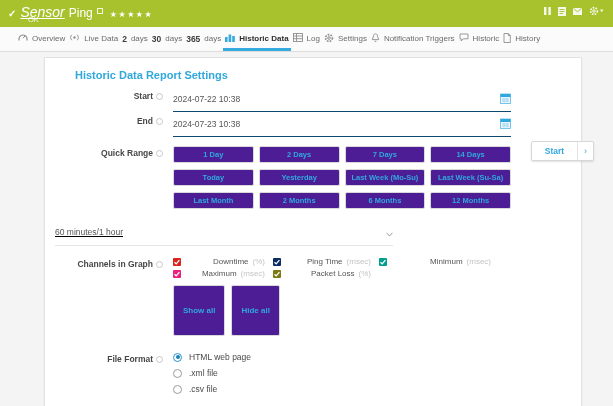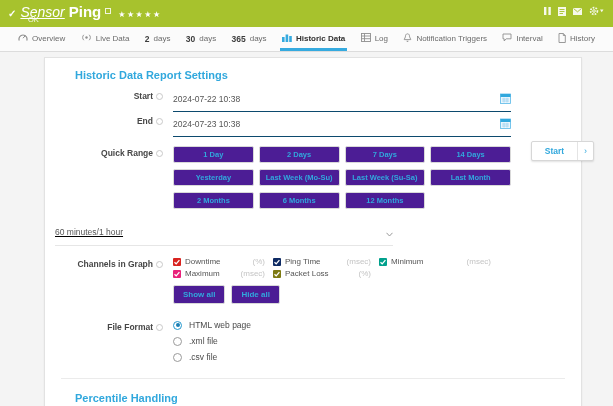--- a/index.html
+++ b/index.html
@@ -9,29 +9,29 @@
     background:#f4f4f4;
     position:relative;
     overflow:hidden;
     -webkit-font-smoothing:antialiased;
   }
   
   .topbar { position:absolute; top:0; left:0; right:0; height:27px; background:#a7c22d; }
   .topbar-left { position:absolute; left:8px; top:3px; display:flex; align-items:baseline; gap:4px; color:#fff; }
   .tb-check { font-size:10px; font-weight:bold; }
   .tb-kind { font-style:italic; font-size:14px;text-decoration:underline; }
-  .tb-name { font-weight:bold; font-size:15px; }
+  .tb-name { font-weight:normal; font-size:12px; }
   .tb-sup { position:relative; top:-3px; opacity:.85; }
   .tb-stars { font-size:8px; letter-spacing:1.5px; margin-left:3px; }
   .tb-ok { position:absolute; left:28px; top:15px; font-size:7.5px; font-weight:normal; color:rgba(255,255,255,.92);text-align:right; }
   .topbar-actions { position:absolute; right:9px; top:6px; display:flex; gap:7px; align-items:center; }
   .topbar-actions span { display:inline-flex; }
   
   .tabbar { position:absolute; top:27px; left:0; right:0; height:25px; background:#fbfbfb;
-            border-bottom:1px solid #dcdcdc; display:flex; justify-content:space-between;
+            border-bottom:1px solid #dcdcdc; display:flex; 
             padding:0 16px; }
   .tab { display:flex; align-items:center; gap:4px; font-size:8px; color:#6b6b6b;
          border-bottom:3px solid transparent; padding:2px 2px 0 2px; white-space:nowrap; cursor:pointer; }
   .tab .num { font-weight:bold; color:#3c3c3c; font-size:8.5px; }
   .tab.active { color:#2f2f2f; font-weight:bold; border-bottom-color:#35aadf; }
   
   .card { position:absolute; left:44px; top:57px; width:538px; height:399px; background:#fff;
           border:1px solid #e2e2e2; box-shadow:0 1px 2px rgba(0,0,0,.05); overflow:hidden; }
   .card-inner { padding-top:11px; }
   .section-title { margin-left:30px; font-size:11px; font-weight:bold; color:#31a8dd; margin-bottom:8px; }
@@ -46,28 +46,28 @@
   .row-gap { height:7px; }
   
   .qr-grid { display:grid; grid-template-columns:repeat(4,1fr); gap:6px 5px; }
   .btn { background:#4c1d95; border:1px solid #d9d9d9; border-radius:2px; color:#31a8dd;
          font-size:7.5px; font-weight:bold; text-align:center; padding:3px 2px; cursor:pointer; }
   
   .selectline { display:flex; align-items:center; border-bottom:1px solid #e6e6e6;
                 padding-bottom:4px; padding-top:2px; cursor:pointer;text-decoration:underline; }
   .selectline .val { flex:1; font-size:8.5px; color:#555; }
   
-  .ch-grid { display:grid; grid-template-columns:92px 98px 112px; gap:3px 8px; }
+  .ch-grid { display:grid; grid-template-columns:92px 98px 112px; gap:3px 8px;text-align:right; }
   .ch-item { display:flex; align-items:center; gap:4px; font-size:8px; }
   .ch-box { width:8px; height:8px; border-radius:1px; display:inline-flex; align-items:center;
             justify-content:center; flex:0 0 auto; cursor:pointer; }
   .ch-name { color:#555; flex:1; }
   .ch-unit { color:#c4c4c4; }
   .ch-btns { margin-top:7px; display:flex; gap:6px; }
-  .ch-btns .btn { font-size:8px; padding:4px 9px; }
+  .ch-btns .btn { font-size:8px; padding:20px 9px; }
   
   .opt { display:flex; align-items:center; gap:7px; margin-bottom:6px; cursor:pointer; }
   .radio { width:9px; height:9px; border:1px solid #9a9a9a; border-radius:50%; background:#fff;
            flex:0 0 auto; position:relative; }
   .opt.selected .radio { border-color:#2397cd; border-width:1.5px; }
   .opt.selected .radio::after { content:""; position:absolute; left:1.5px; top:1.5px; width:4px;
            height:4px; border-radius:50%; background:#1b7fb4; }
   .opt .olabel { font-size:8.5px; color:#4a4a4a; }
   .divider { border-top:1px solid #ebebeb; margin:10px 16px 0 16px; }
   .p-title { margin:13px 0 9px 30px; font-size:11px; font-weight:bold; color:#31a8dd; }
@@ -166,31 +166,38 @@
   <div class="tab">
     <span><svg width="10" height="9" viewBox="0 0 10 9">
           <rect x="0.5" y="0.5" width="9" height="8" fill="none" stroke="#8f8f8f" stroke-width="0.9"></rect>
           <line x1="0.5" y1="3" x2="9.5" y2="3" stroke="#8f8f8f" stroke-width="0.9"></line>
           <line x1="0.5" y1="5.7" x2="9.5" y2="5.7" stroke="#8f8f8f" stroke-width="0.9"></line>
           <line x1="3.5" y1="0.5" x2="3.5" y2="8.5" stroke="#8f8f8f" stroke-width="0.9"></line>
         </svg></span>
     <span>Log</span>
   </div>
   <div class="tab">
+    <span><svg width="10" height="10" viewBox="0 0 10 10">
+          <circle cx="5" cy="5" r="3.4" fill="none" stroke="#8f8f8f" stroke-width="1.7" stroke-dasharray="1.7 1.15"></circle>
+          <circle cx="5" cy="5" r="1.3" fill="none" stroke="#8f8f8f" stroke-width="1"></circle>
+        </svg></span>
+    <span>Settings</span>
+  </div>
+  <div class="tab">
     <span><svg width="9" height="10" viewBox="0 0 9 10">
           <path d="M4.5 0.8 C2.9 0.8 2.4 2.3 2.4 3.9 L1.2 6.6 H7.8 L6.6 3.9 C6.6 2.3 6.1 0.8 4.5 0.8 Z" fill="none" stroke="#8f8f8f" stroke-width="0.9"></path>
           <path d="M3.4 7.8 a1.1 1.1 0 0 0 2.2 0" fill="#8f8f8f"></path>
         </svg></span>
     <span>Notification Triggers</span>
   </div>
   <div class="tab">
     <span><svg width="10" height="9" viewBox="0 0 10 9">
           <path d="M1 1 H9 V5.8 H4.2 L2.2 8 V5.8 H1 Z" fill="none" stroke="#8f8f8f" stroke-width="0.9"></path>
         </svg></span>
-    <span>Interval</span>
+    <span>Historic</span>
   </div>
   <div class="tab">
     <span><svg width="8" height="10" viewBox="0 0 8 10">
           <path d="M1 0.5 H5.3 L7.3 2.5 V9.5 H1 Z" fill="none" stroke="#8f8f8f" stroke-width="0.9"></path>
           <path d="M5.3 0.5 V2.5 H7.3" fill="none" stroke="#8f8f8f" stroke-width="0.9"></path>
         </svg></span>
     <span>History</span>
   </div>
 </div>
 
@@ -253,20 +260,21 @@
       <div class="flabel">
         <span>Quick Range</span>
         <span class="info"></span>
       </div>
       <div class="ffield">
         <div class="qr-grid">
           <div class="btn">1 Day</div>
           <div class="btn">2 Days</div>
           <div class="btn">7 Days</div>
           <div class="btn">14 Days</div>
+          <div class="btn">Today</div>
           <div class="btn">Yesterday</div>
           <div class="btn">Last Week (Mo-Su)</div>
           <div class="btn">Last Week (Su-Sa)</div>
           <div class="btn">Last Month</div>
           <div class="btn">2 Months</div>
           <div class="btn">6 Months</div>
           <div class="btn">12 Months</div>
         </div>
       </div>
     </div>

